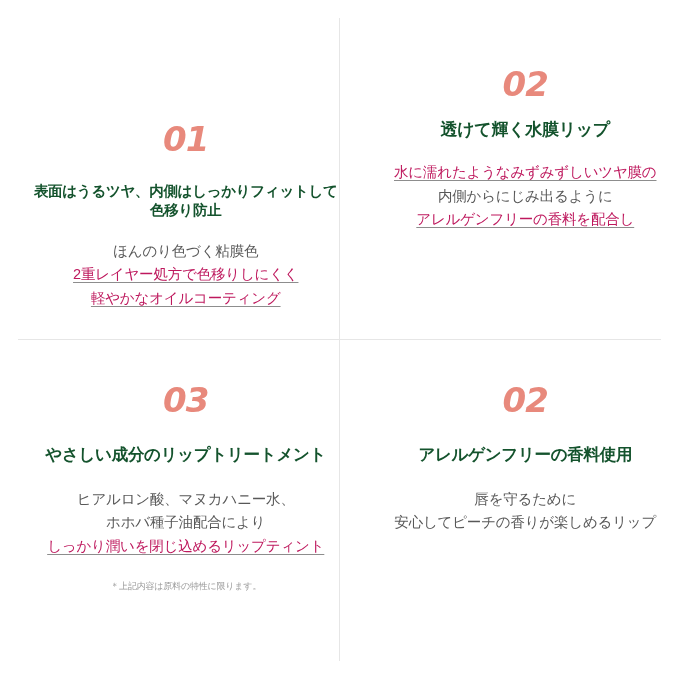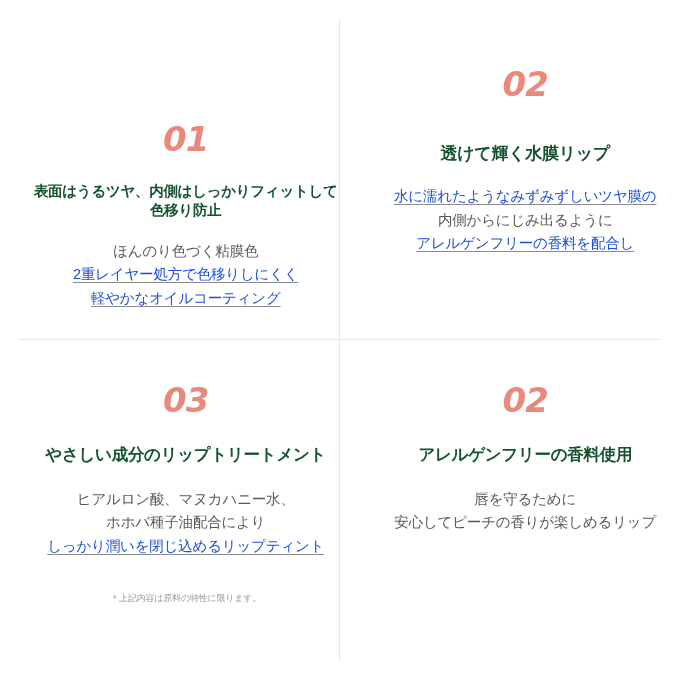--- a/index.html
+++ b/index.html
@@ -74,21 +74,21 @@
   .headline {
     font-family: "Liberation Sans", sans-serif;
     font-weight: bold;
     font-size: 16px;
     color: #14532d;
     text-align: center;
     line-height: 1.3;
     letter-spacing: -0.3px;
   }
   .cell-1 .headline { margin-top: 26px; font-size: 14.5px; }
-  .cell-2 .headline { margin-top: 42px; font-size: 17px; }
+  .cell-2 .headline { margin-top: 18px; font-size: 17px; }
   .cell-3 .headline { margin-top: 27px; font-size: 16.5px; }
   .cell-4 .headline { margin-top: 27px; font-size: 16.5px; }
 
   .body-block {
     margin-top: 20px;
     text-align: center;
     font-size: 14.5px;
     line-height: 1.62;
     color: #585858;
     letter-spacing: -0.2px;
@@ -97,24 +97,24 @@
   .cell-4 .body-block { margin-top: 23px; }
 
   .body-line { display: block; white-space: nowrap; }
   .body-line.u {
     text-decoration: underline;
     text-underline-offset: 3px;
     text-decoration-thickness: 1px;
     text-decoration-color: #8d8d8d;
   }
   .body-line.strong {
-    color: #1d4ed8;
+    color: #be185d;
   }
   .note {
-    margin-top: 34px;
+    margin-top: 22px;
     font-size: 9px;
     color: #9a9a9a;
     text-align: left;
     letter-spacing: -0.2px;
   }
 </style>
 </head>
 <body>
 
 <div class="page">

